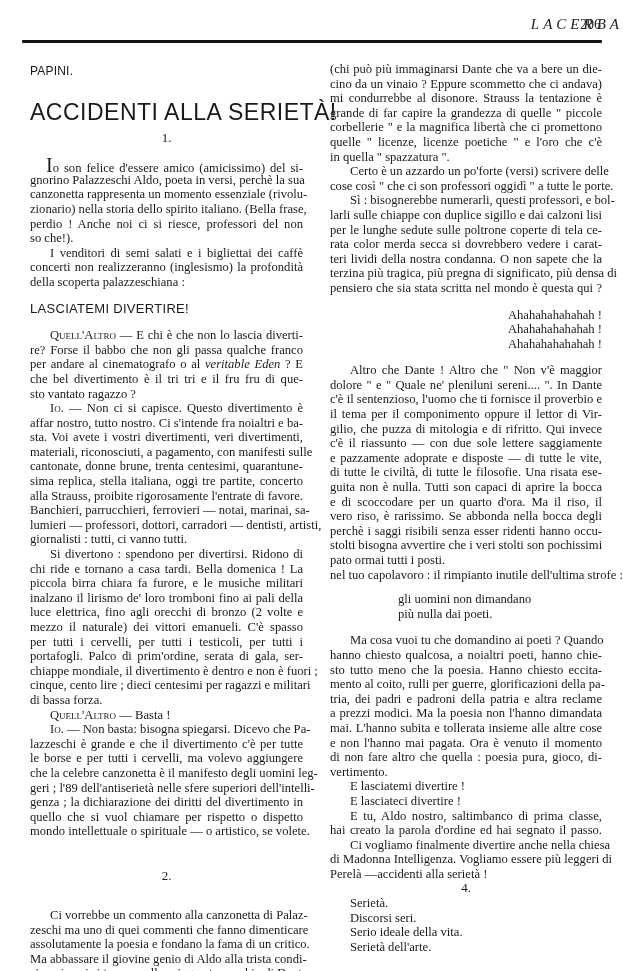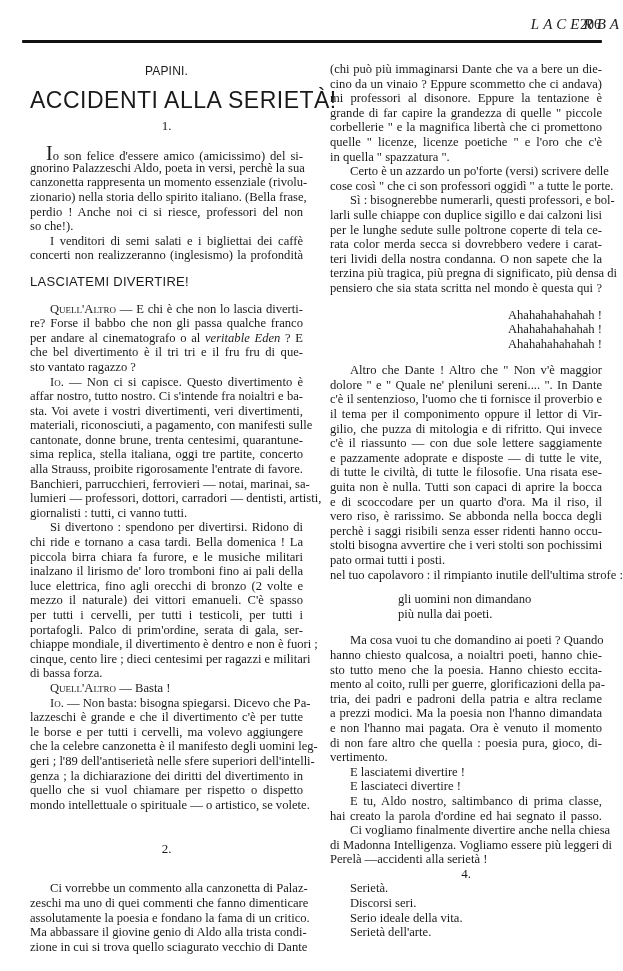--- a/index.html
+++ b/index.html
@@ -8,21 +8,21 @@
   .header-title { position: absolute; top: 16px; left: 0; width: 623px; text-align: right;
          font-family: "Liberation Serif", serif; font-style: italic; font-size: 15px; letter-spacing: 4px; color: #222; }
   .page-num { position: absolute; top: 17px; right: 22px; font-family: "Liberation Serif", serif; font-size: 14px; color: #222; }
   .rule { position: absolute; top: 40px; left: 22px; width: 580px; height: 3px; background: #111; border-radius: 1px; }
   .col { position: absolute; font-family: "Liberation Serif", serif; font-size: 12.6px; line-height: 14.6px; }
   .col-left { left: 30px; width: 273px; top: 62px; }
   .col-right { left: 330px; width: 272px; top: 62px; }
   .line { display: block; text-align: justify; text-align-last: justify; white-space: nowrap; overflow: visible; height: 14.6px; }
   .line.last { text-align-last: left; }
   .line.indent { padding-left: 20px; }
-  .author { font-family: "Liberation Sans", sans-serif; font-size: 12px; font-weight: normal; margin-top: 2px; margin-bottom: 14px; letter-spacing: 0.2px; text-align: center; }
+  .author { font-family: "Liberation Sans", sans-serif; font-size: 12px; font-weight: normal; margin-top: 2px; margin-bottom: 26px; letter-spacing: 0.2px; }
   .title { font-family: "Liberation Sans", sans-serif; font-size: 23px; letter-spacing: 0.5px; margin: 0 0 12px 0; text-align: left; white-space: nowrap; }
   .secnum { text-align: center; font-size: 13px; margin: 0 0 12px 0; height: 15px; }
   .subtitle { font-family: "Liberation Sans", sans-serif; text-align: left; font-size: 13px; margin: 12px 0 12px 0; letter-spacing: 0.3px; }
   .dropcap { font-size: 20px; line-height: 14px; }
   .smallcaps { font-variant: small-caps; }
   .verse { display: block; white-space: nowrap; height: 14.6px; }
   .laugh-block { text-align: right; margin: 12px 0 12px 0; }
   .gap { height: 12px; }
   .gap-lg { height: 30px; }
   .poem { padding-left: 68px; margin: 10px 0 12px 0; }
@@ -46,20 +46,21 @@
     <span class="line">gnorino Palazzeschi Aldo, poeta in versi, perchè la sua</span>
     <span class="line">canzonetta rappresenta un momento essenziale (rivolu-</span>
     <span class="line">zionario) nella storia dello spirito italiano. (Bella frase,</span>
     <span class="line">perdio ! Anche noi ci si riesce, professori del non</span>
     <span class="line last">so che!).</span>
   </div>
 
   <div>
     <span class="line indent">I venditori di semi salati e i bigliettai dei caffè</span>
     <span class="line">concerti non realizzeranno (inglesismo) la profondità</span>
+    <span class="line last">della scoperta palazzeschiana :</span>
   </div>
 
   <div class="subtitle">LASCIATEMI DIVERTIRE!</div>
 
   <div>
     <span class="line indent"><span class="smallcaps">Quell'Altro</span><span> — E chi è che non lo lascia diverti-</span></span>
     <span class="line">re? Forse il babbo che non gli passa qualche franco</span>
     <span class="line"><span>per andare al cinematografo o al </span><em>veritable Eden</em><span> ? E</span></span>
     <span class="line">che bel divertimento è il tri tri e il fru fru di que-</span>
     <span class="line last">sto vantato ragazzo ?</span>
@@ -117,21 +118,21 @@
     <span class="line">assolutamente la poesia e fondano la fama di un critico.</span>
     <span class="line">Ma abbassare il giovine genio di Aldo alla trista condi-</span>
     <span class="line">zione in cui si trova quello sciagurato vecchio di Dante</span>
   </div>
 </div>
 
 <div class="col col-right">
   <div>
     <span class="line">(chi può più immaginarsi Dante che va a bere un die-</span>
     <span class="line">cino da un vinaio ? Eppure scommetto che ci andava)</span>
-    <span class="line">mi professori al disonore. Eppure la tentazione è</span>
+    <span class="line">mi condurrebbe al disonore. Strauss la tentazione è</span>
     <span class="line">grande di far capire la grandezza di quelle " piccole</span>
     <span class="line">corbellerie " e la magnifica libertà che ci promettono</span>
     <span class="line">quelle " licenze, licenze poetiche " e l'oro che c'è</span>
     <span class="line last">in quella " spazzatura ".</span>
   </div>
 
   <div>
     <span class="line indent">Certo è un azzardo un po'forte (versi) scrivere delle</span>
     <span class="line">cose così " che ci son professori oggidì " a tutte le porte.</span>
   </div>
@@ -178,20 +179,21 @@
     <span class="verse">più nulla dai poeti.</span>
   </div>
 
   <div>
     <span class="line indent">Ma cosa vuoi tu che domandino ai poeti ? Quando</span>
     <span class="line">hanno chiesto qualcosa, a noialtri poeti, hanno chie-</span>
     <span class="line">sto tutto meno che la poesia. Hanno chiesto eccita-</span>
     <span class="line">mento al coito, rulli per guerre, glorificazioni della pa-</span>
     <span class="line">tria, dei padri e padroni della patria e altra reclame</span>
     <span class="line">a prezzi modici. Ma la poesia non l'hanno dimandata</span>
+    <span class="line">mai. L'hanno subita e tollerata insieme alle altre cose</span>
     <span class="line">e non l'hanno mai pagata. Ora è venuto il momento</span>
     <span class="line">di non fare altro che quella : poesia pura, gioco, di-</span>
     <span class="line last">vertimento.</span>
   </div>
 
   <div>
     <span class="line indent last">E lasciatemi divertire !</span>
     <span class="line indent last">E lasciateci divertire !</span>
   </div>
 

